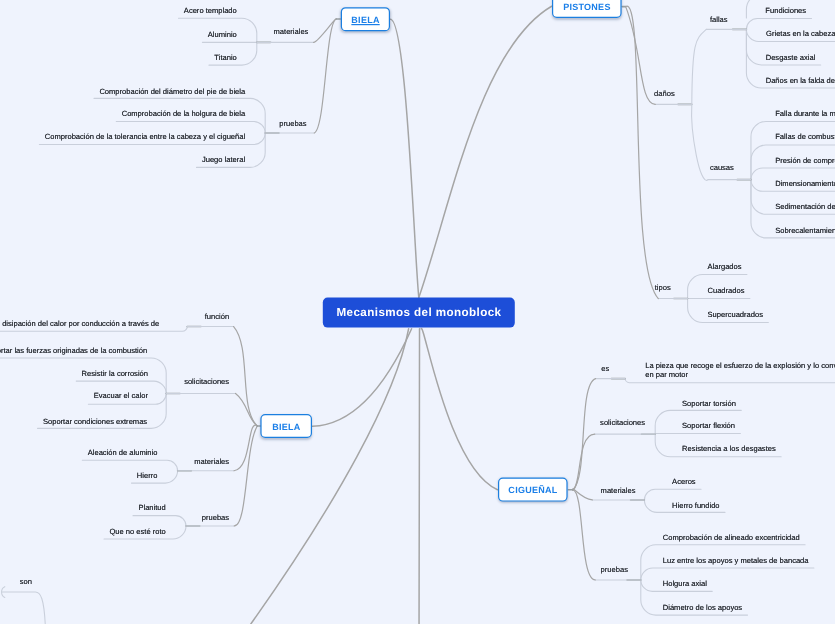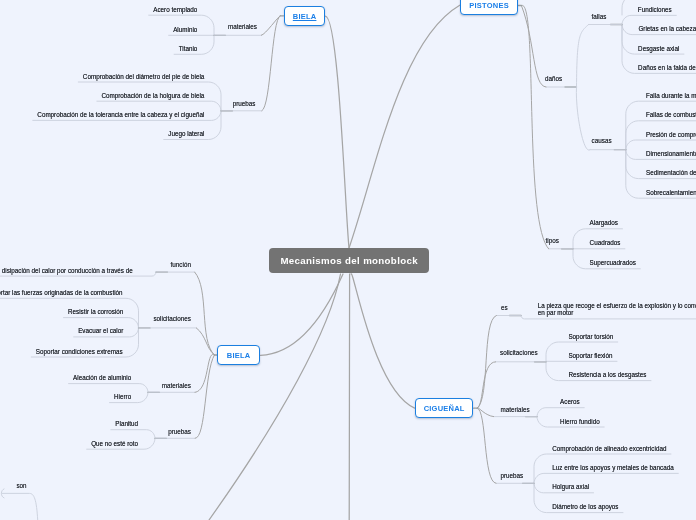--- a/index.html
+++ b/index.html
@@ -3,21 +3,21 @@
 <meta charset="utf-8">
 <title>Mecanismos del monoblock</title>
 <style>
   html,body{margin:0;padding:0;}
   body{width:696px;height:520px;overflow:hidden;background:#eff3fd;
        font-family:"Liberation Sans",sans-serif;
        -webkit-font-smoothing:antialiased;}
   #canvas{position:relative;width:696px;height:520px;opacity:.999;}
   svg#links{position:absolute;left:0;top:0;width:696px;height:520px;pointer-events:none;}
   .node{position:absolute;box-sizing:border-box;}
-  .root-node{background:#737373;color:#fff;border-radius:4px;font-weight:bold;
+  .root-node{background:#1d4ed8;color:#fff;border-radius:4px;font-weight:bold;
              font-size:9.7px;display:flex;align-items:center;justify-content:center;
              letter-spacing:.345px;text-indent:.345px;}
   .main-node{background:#fff;border:1.7px solid #1b7fe0;border-radius:4px;color:#1b7fe8;
              font-weight:bold;font-size:7.5px;display:flex;align-items:center;
              justify-content:center;letter-spacing:.22px;text-indent:.22px;
              box-shadow:0 1px 2px rgba(60,80,120,.32);}
   .lbl{position:absolute;font-size:6.3px;color:#34383f;white-space:nowrap;
        text-shadow:0 0 .38px #34383f;}
   .leaf{position:absolute;font-size:6.3px;color:#30343b;white-space:nowrap;
         line-height:7.2px;text-shadow:0 0 .38px #30343b;}

